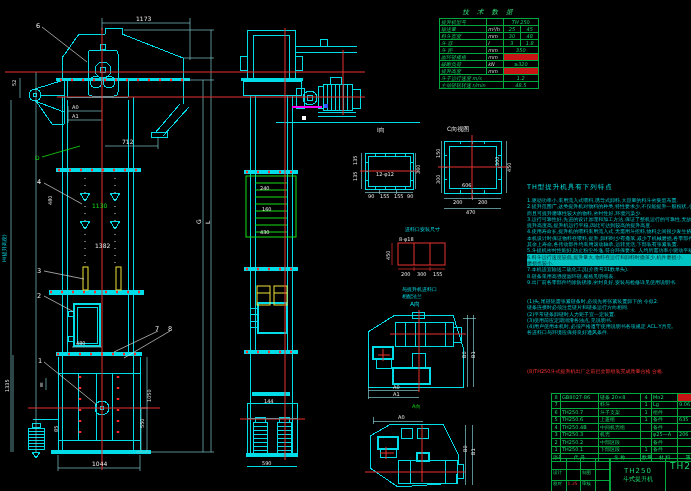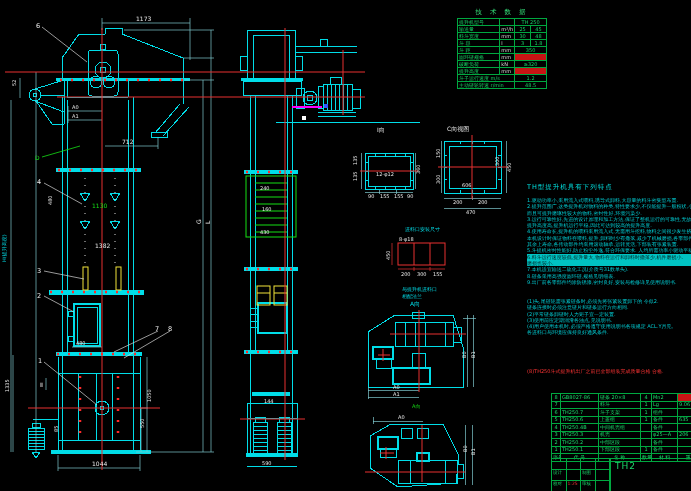--- a/index.html
+++ b/index.html
@@ -5,21 +5,21 @@
   html,body{margin:0;padding:0;background:#000;}
   .screen{position:relative;width:691px;height:491px;background:#000;overflow:hidden;
           font-family:"DejaVu Sans",sans-serif;}
   .screen svg{position:absolute;left:0;top:0;}
   svg text{fill:#e8e8e8;font-size:6px;font-family:"DejaVu Sans",sans-serif;}
   svg text.t5{font-size:5px;}
   svg text.cy{fill:#00dde8;}
   svg text.gr{fill:#15e015;}
   svg text.bal{font-size:6.5px;fill:#f0f0f0;}
   
-  .tech{position:absolute;left:457px;top:8px;width:90px;}
+  .tech{position:absolute;left:439px;top:8px;width:100px;font-style:italic;}
   .tech .ttl{color:#35e07a;font-size:6.5px;letter-spacing:3px;text-align:center;margin-bottom:1px;}
   .tech table{border-collapse:collapse;width:100%;table-layout:fixed;}
   .tech td{border:1px solid #00a840;padding:0 1px;height:6px;font-size:5px;color:#17d165;
            white-space:nowrap;overflow:hidden;line-height:1;}
   .tech td.u{color:#d8d8d8;}
   .tech td.red{background:#c81414;}
   .tech td.v{text-align:center;}
   
   .features{position:absolute;left:527px;top:183px;width:166px;overflow:hidden;}
   .features .ft{color:#00e0e0;font-size:6.5px;margin-bottom:5px;letter-spacing:1px;}
@@ -520,16 +520,20 @@
       <div class="c">制图</div>
           <div class="c"></div>
     </div>
     <div class="r">
       <div class="c">校对</div>
       <div class="c redt">1:25</div>
       <div class="c">审核</div>
           <div class="c"></div>
     </div>
   </div>
+  <div class="tb-mid">
+    <div class="m1">TH250</div>
+    <div class="m2">斗式提升机</div>
+  </div>
   <div class="tb-right">TH2</div>
 </div>
 
 </div>
 
 </body></html>

